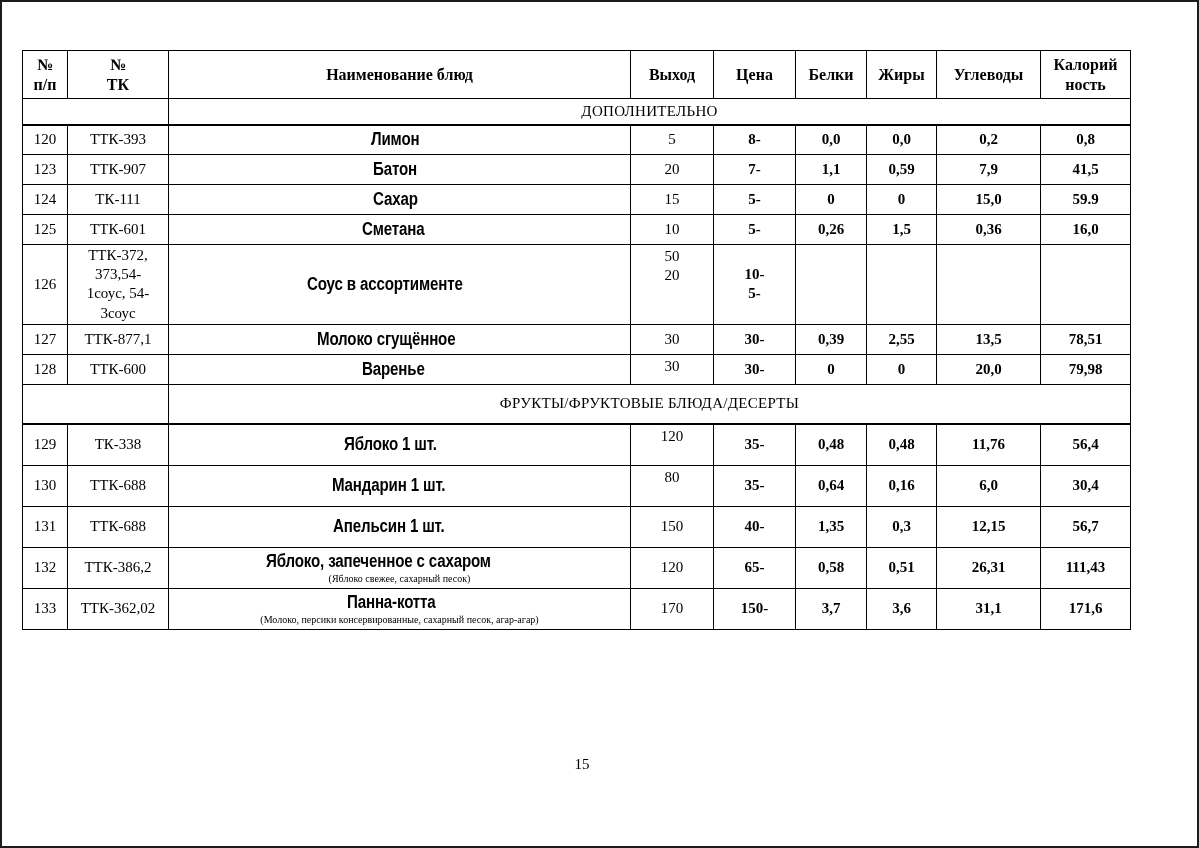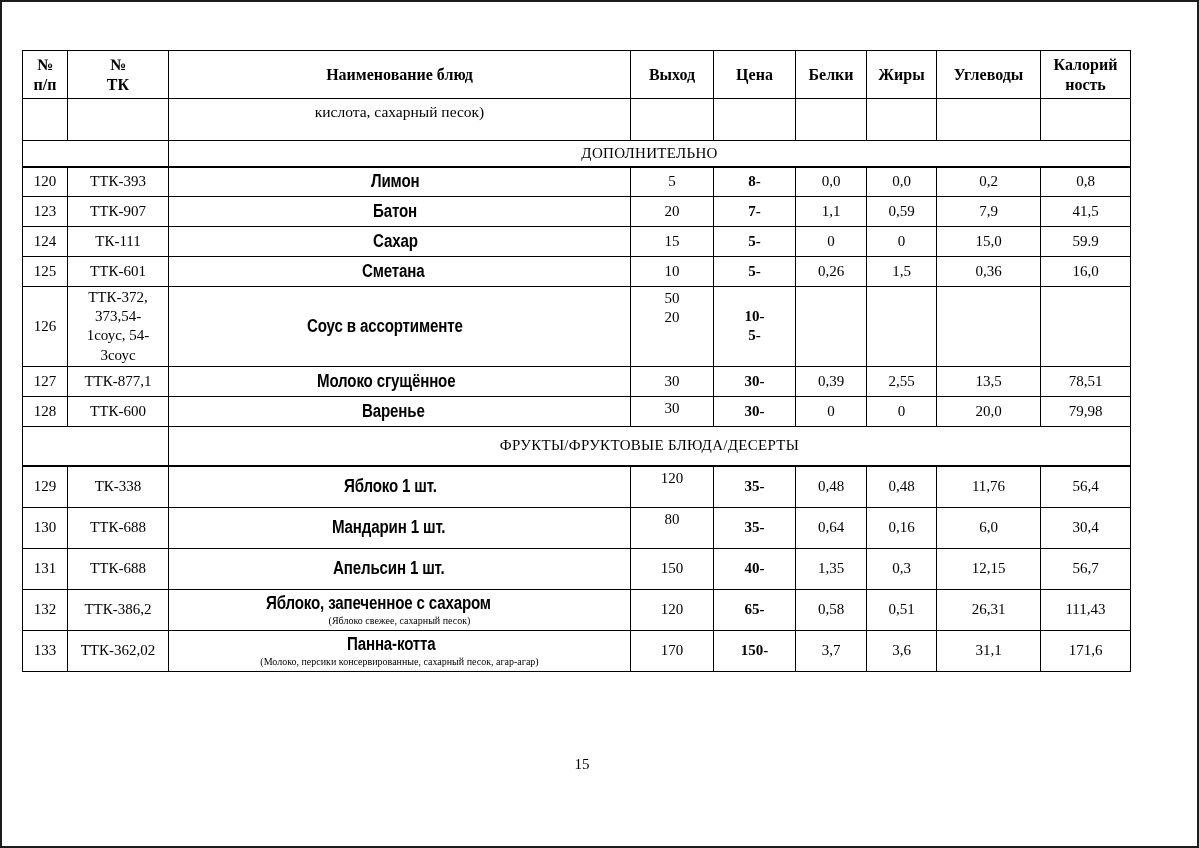--- a/index.html
+++ b/index.html
@@ -82,21 +82,21 @@
     line-height:1.12;
     margin-top:1px;
   }
   .out-cell { font-size:15px; }
   .out-cell.top { vertical-align:top; padding-top:2px; }
   .price-cell {
     font-weight:bold;
     font-size:21px;
     line-height:1.3;
   }
-  .val-cell { font-size:15px; }
+  .val-cell { font-size:15px;font-weight:bold; }
   .page-number {
     position:absolute;
     left:0; top:754px;
     width:1160px;
     text-align:center;
     font-size:15px;
   }
 </style>
 </head>
 <body>
@@ -124,31 +124,20 @@
           <th>Выход</th>
           <th>Цена</th>
           <th>Белки</th>
           <th>Жиры</th>
           <th>Углеводы</th>
           <th>Калорий
 ность</th>
         </tr>
     </thead>
     <tbody id="table-body">
-  <tr class="partial-row">
-          <td></td>
-          <td></td>
-          <td class="name-cell">кислота, сахарный песок)</td>
-          <td></td>
-          <td></td>
-          <td></td>
-          <td></td>
-          <td></td>
-          <td></td>
-        </tr>
 
   <tr class="section-row" data-section="0">
           <td class="section-left" colspan="2"></td>
           <td class="section-title-cell" colspan="7">ДОПОЛНИТЕЛЬНО</td>
         </tr>
 
   <tr class="dish-row" data-section="0">
           <td class="num-cell">120</td>
           <td class="tk-cell">ТТК-393</td>
           <td class="name-cell"><span class="dish-name">Лимон</span></td>

